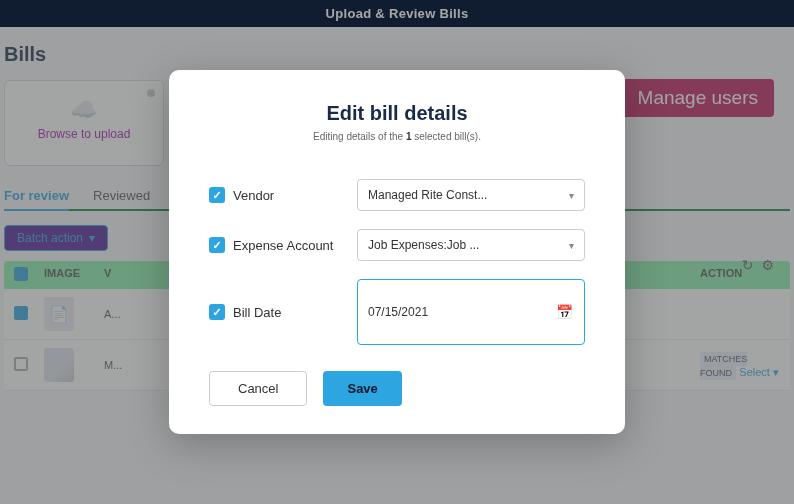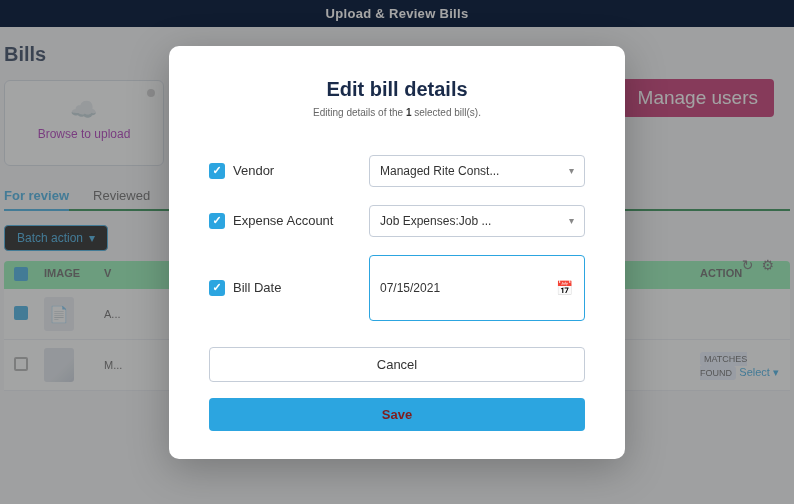--- a/index.html
+++ b/index.html
@@ -111,21 +111,21 @@
       margin-bottom: -2px;
       font-weight: 600;
     }
 
     .batch-action-btn {
       display: inline-flex;
       align-items: center;
       gap: 6px;
       border: 1px solid #2ca5e0;
       color: #2ca5e0;
-      background: #000000;
+      background: #4c1d95;
       border-radius: 4px;
       padding: 5px 12px;
       font-size: 12px;
       cursor: pointer;
       margin-bottom: 10px;
     }
 
     .table-header {
       display: flex;
       background: #86efac;
@@ -232,21 +232,21 @@
 
     .modal-subtitle strong {
       font-weight: 700;
       color: #333;
     }
 
     .form-row {
       display: flex;
       align-items: center;
       margin-bottom: 18px;
-      gap: 20px;
+      gap: 8px;
     }
 
     .form-row .check-label {
       display: flex;
       align-items: center;
       gap: 8px;
       min-width: 140px;
       font-size: 13px;
       color: #333;
       font-weight: 500;
@@ -305,39 +305,38 @@
     .date-input .cal-icon {
       color: #888;
       font-size: 14px;
     }
 
     .modal-footer {
       display: flex;
       justify-content: flex-start;
       gap: 16px;
       margin-top: 26px;
-      flex-direction: column;
     }
 
     .btn-cancel {
       border: 1px solid #c5cdd8;
       background: #fff;
       color: #333;
       border-radius: 4px;
       padding: 9px 28px;
       font-size: 13px;
       cursor: pointer;
     }
 
     .btn-save {
       border: none;
       background: #2ca5e0;
-      color: #7f1d1d;
-      border-radius: 4px;
-      padding: 9px 40px;
+      color: #0f172a;
+      border-radius: 4px;
+      padding: 9px 24px;
       font-size: 13px;
       font-weight: 600;
       cursor: pointer;
     }
 
     .refresh-icon {
       font-size: 14px;
       color: #666;
     }
 

